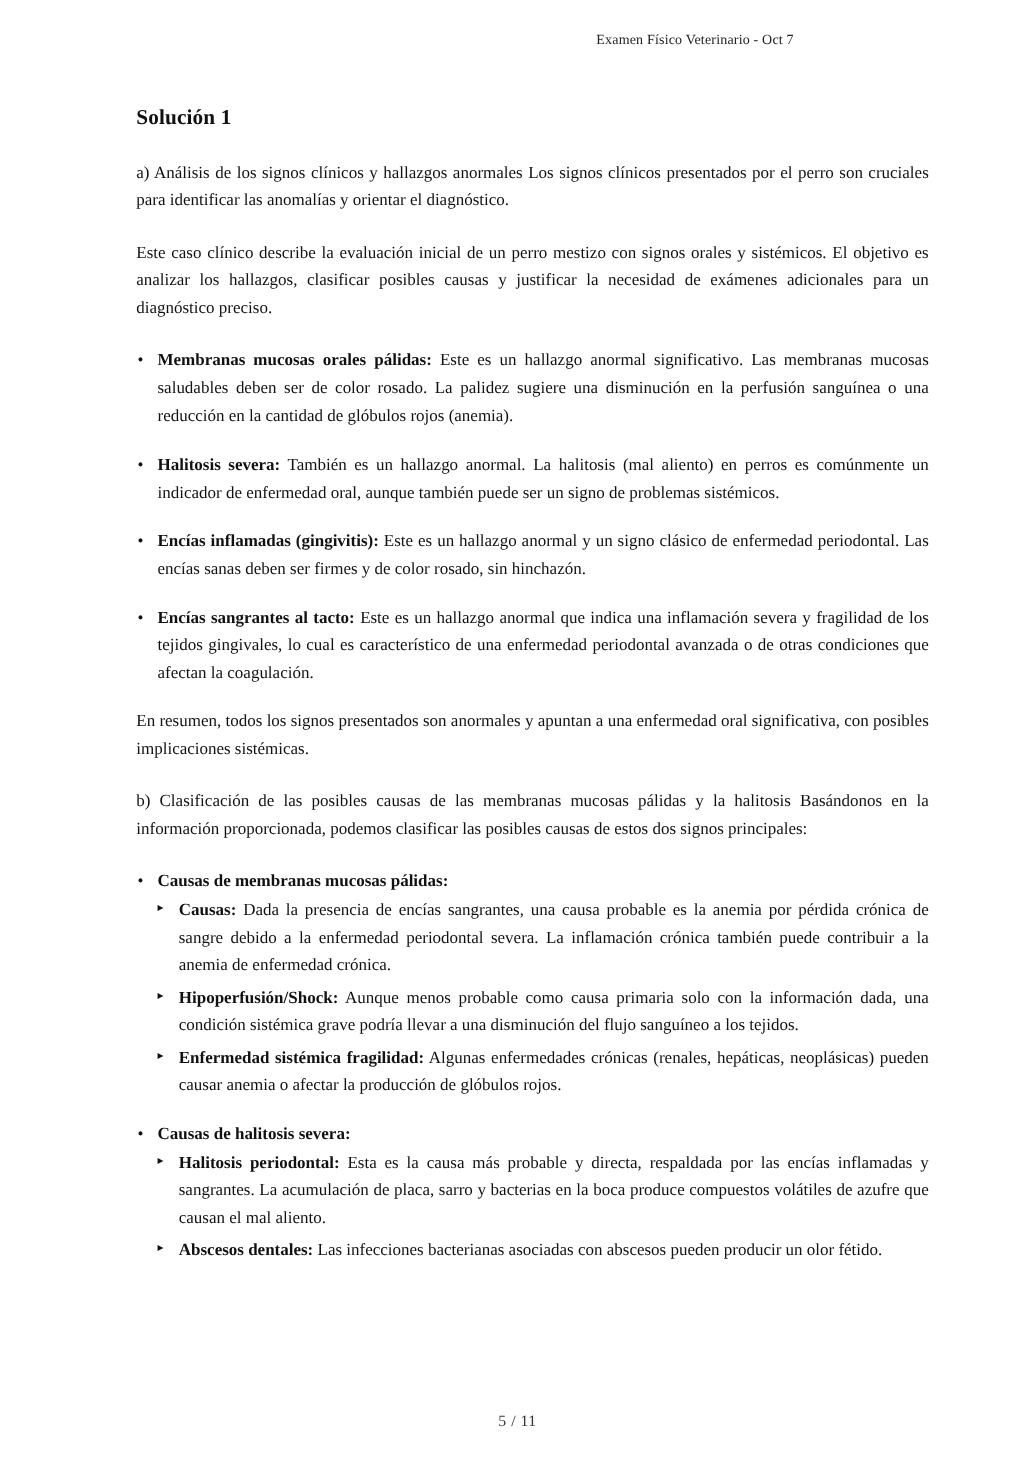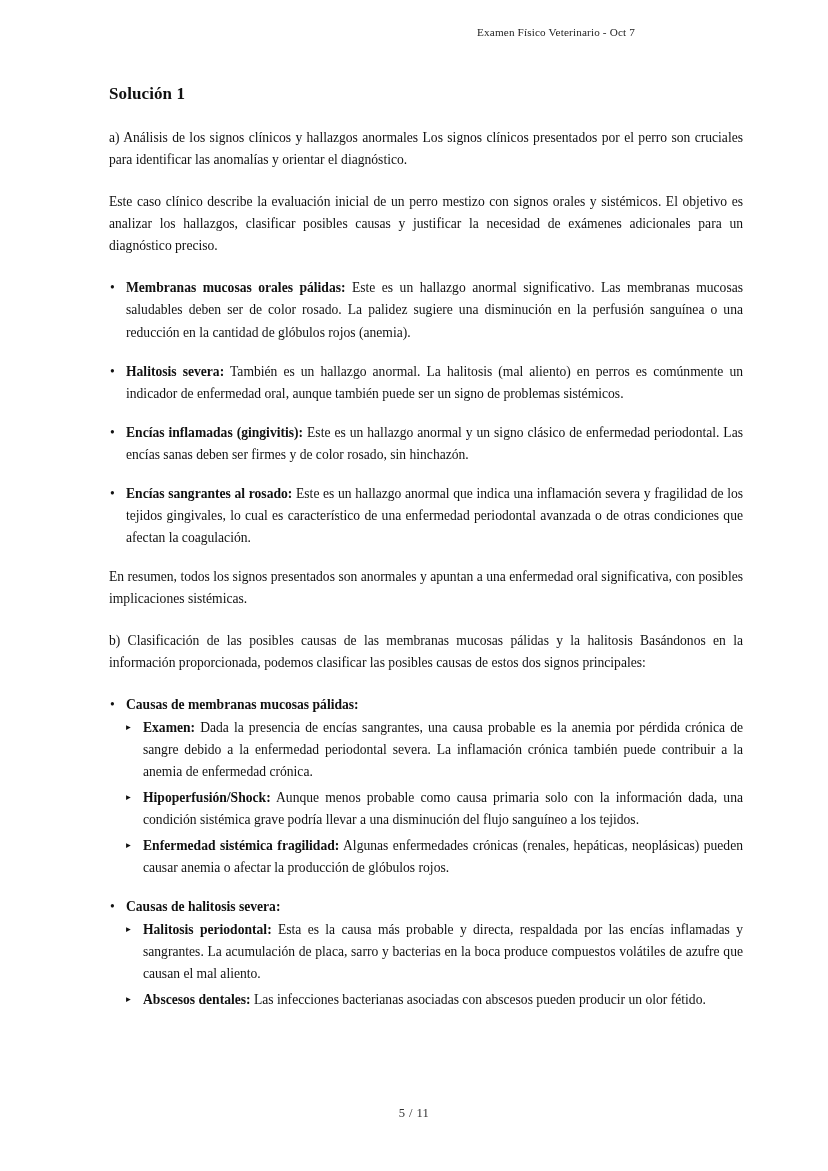--- a/index.html
+++ b/index.html
@@ -110,21 +110,21 @@
   .lead { font-weight: bold; }
 
   .group { margin-bottom: 16px; }
   .group:last-child { margin-bottom: 0; }
 
   .bullet-block { margin-bottom: 22px; }
 
   
   .page-footer {
     position: absolute;
-    bottom: 50px;
+    bottom: 26px;
     left: 0;
     width: 828px;
     text-align: center;
     font-size: 12.6px;
     color: #333;
     letter-spacing: 0.4px;
   }
 </style>
 </head>
 <body>
@@ -149,37 +149,37 @@
       <li>
         <span class="mk">•</span>
         <span class="lead">Halitosis severa:</span><span> También es un hallazgo anormal. La halitosis (mal aliento) en perros es comúnmente un indicador de enfermedad oral, aunque también puede ser un signo de problemas sistémicos.</span>
       </li>
       <li>
         <span class="mk">•</span>
         <span class="lead">Encías inflamadas (gingivitis):</span><span> Este es un hallazgo anormal y un signo clásico de enfermedad periodontal. Las encías sanas deben ser firmes y de color rosado, sin hinchazón.</span>
       </li>
       <li>
         <span class="mk">•</span>
-        <span class="lead">Encías sangrantes al rosado:</span><span> Este es un hallazgo anormal que indica una inflamación severa y fragilidad de los tejidos gingivales, lo cual es característico de una enfermedad periodontal avanzada o de otras condiciones que afectan la coagulación.</span>
+        <span class="lead">Encías sangrantes al tacto:</span><span> Este es un hallazgo anormal que indica una inflamación severa y fragilidad de los tejidos gingivales, lo cual es característico de una enfermedad periodontal avanzada o de otras condiciones que afectan la coagulación.</span>
       </li>
     </ul>
 
     <p class="body-par">En resumen, todos los signos presentados son anormales y apuntan a una enfermedad oral significativa, con posibles implicaciones sistémicas.</p>
 
     <p class="body-par">b) Clasificación de las posibles causas de las membranas mucosas pálidas y la halitosis Basándonos en la información proporcionada, podemos clasificar las posibles causas de estos dos signos principales:</p>
 
     <ul class="lvl1">
 
       <li class="group">
         <span class="mk">•</span>
         <span class="lead">Causas de membranas mucosas pálidas:</span>
         <ul class="lvl2">
           <li>
             <span class="mk">▸</span>
-            <span class="lead">Examen:</span><span> Dada la presencia de encías sangrantes, una causa probable es la anemia por pérdida crónica de sangre debido a la enfermedad periodontal severa. La inflamación crónica también puede contribuir a la anemia de enfermedad crónica.</span>
+            <span class="lead">Causas:</span><span> Dada la presencia de encías sangrantes, una causa probable es la anemia por pérdida crónica de sangre debido a la enfermedad periodontal severa. La inflamación crónica también puede contribuir a la anemia de enfermedad crónica.</span>
           </li>
           <li>
             <span class="mk">▸</span>
             <span class="lead">Hipoperfusión/Shock:</span><span> Aunque menos probable como causa primaria solo con la información dada, una condición sistémica grave podría llevar a una disminución del flujo sanguíneo a los tejidos.</span>
           </li>
           <li>
             <span class="mk">▸</span>
             <span class="lead">Enfermedad sistémica fragilidad:</span><span> Algunas enfermedades crónicas (renales, hepáticas, neoplásicas) pueden causar anemia o afectar la producción de glóbulos rojos.</span>
           </li>
         </ul>

